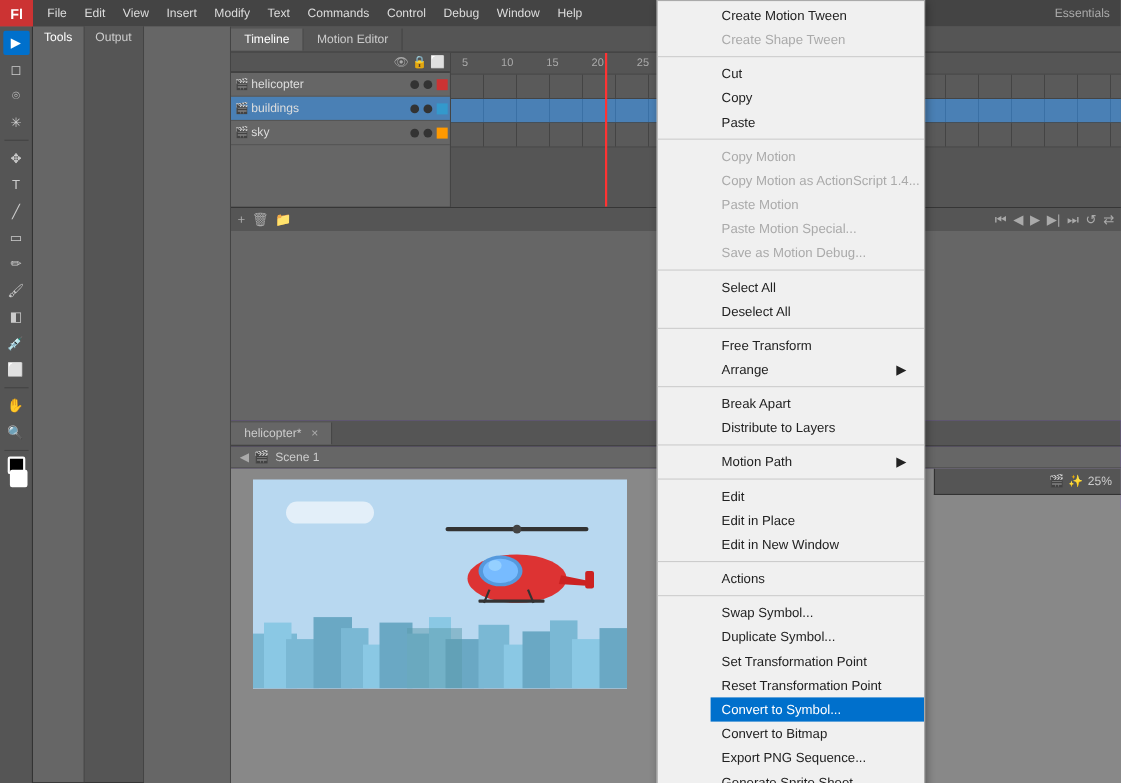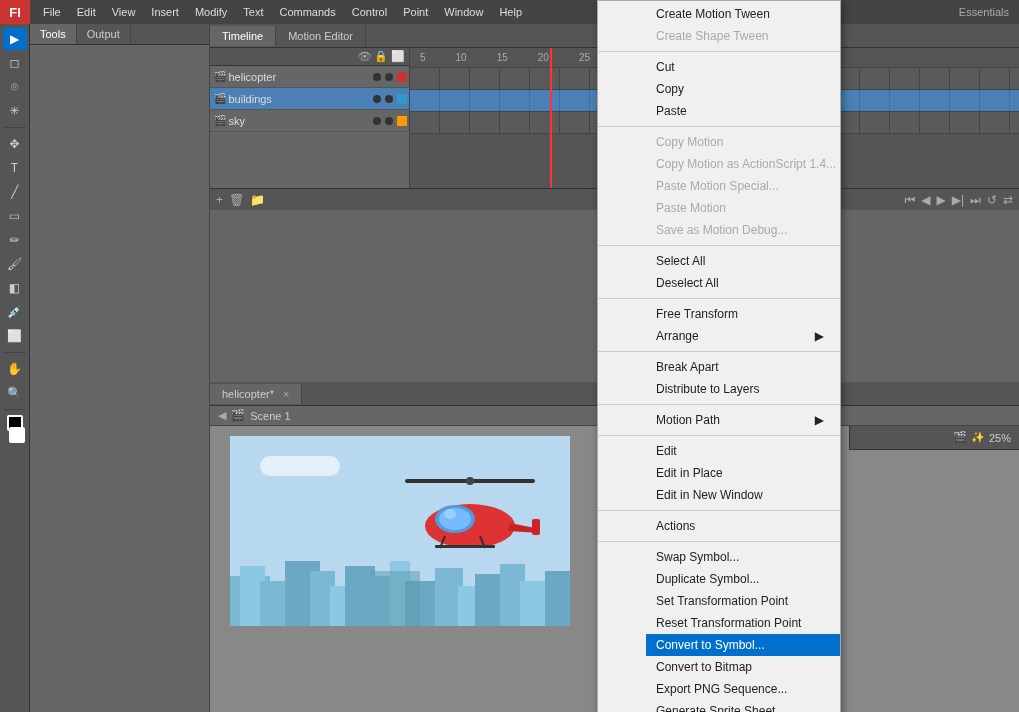--- a/index.html
+++ b/index.html
@@ -69,21 +69,20 @@
     }
     .tool-btn.active { background: #0070cc; color: white; }
     .tool-divider { width: 22px; height: 1px; background: #444; margin: 3px 0; }
 
     
     #panel-area {
       width: 180px;
       background: #666;
       border-right: 1px solid #444;
       display: flex;
-      flex-direction: column;
     }
     #panel-tabs {
       display: flex;
       background: #555;
       border-bottom: 1px solid #333;
     }
     .panel-tab {
       padding: 4px 10px;
       color: #ccc;
       cursor: pointer;
@@ -302,21 +301,21 @@
 <div id="menubar">
   <div class="app-icon">Fl</div>
   <div class="menu-item">File</div>
   <div class="menu-item">Edit</div>
   <div class="menu-item">View</div>
   <div class="menu-item">Insert</div>
   <div class="menu-item">Modify</div>
   <div class="menu-item">Text</div>
   <div class="menu-item">Commands</div>
   <div class="menu-item">Control</div>
-  <div class="menu-item">Point</div>
+  <div class="menu-item">Debug</div>
   <div class="menu-item">Window</div>
   <div class="menu-item">Help</div>
   <div class="essentials">Essentials</div>
 </div>
 
 <div id="main-layout">
 
   <div id="left-toolbar">
     <div class="tool-btn active">▶</div>
     <div class="tool-btn">◻</div>
@@ -523,24 +522,24 @@
   </div>
   <div class="menu-separator"></div>
   <div class="menu-section">
     <div class="ctx-item disabled">
       <span>Copy Motion</span>
     </div>
     <div class="ctx-item disabled">
       <span>Copy Motion as ActionScript 1.4...</span>
     </div>
     <div class="ctx-item disabled">
+      <span>Paste Motion</span>
+    </div>
+    <div class="ctx-item disabled">
       <span>Paste Motion Special...</span>
-    </div>
-    <div class="ctx-item disabled">
-      <span>Paste Motion</span>
     </div>
     <div class="ctx-item disabled">
       <span>Save as Motion Debug...</span>
     </div>
   </div>
   <div class="menu-separator"></div>
   <div class="menu-section">
     <div class="ctx-item">
       <span>Select All</span>
     </div>

